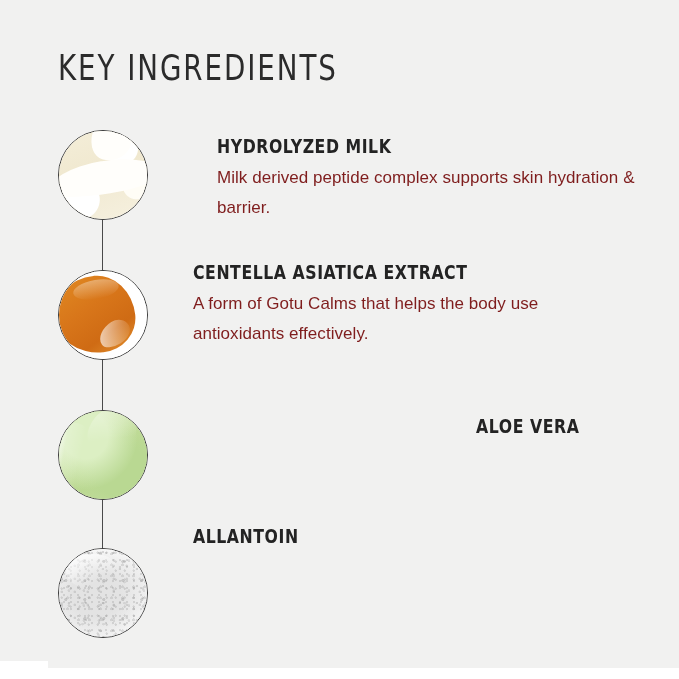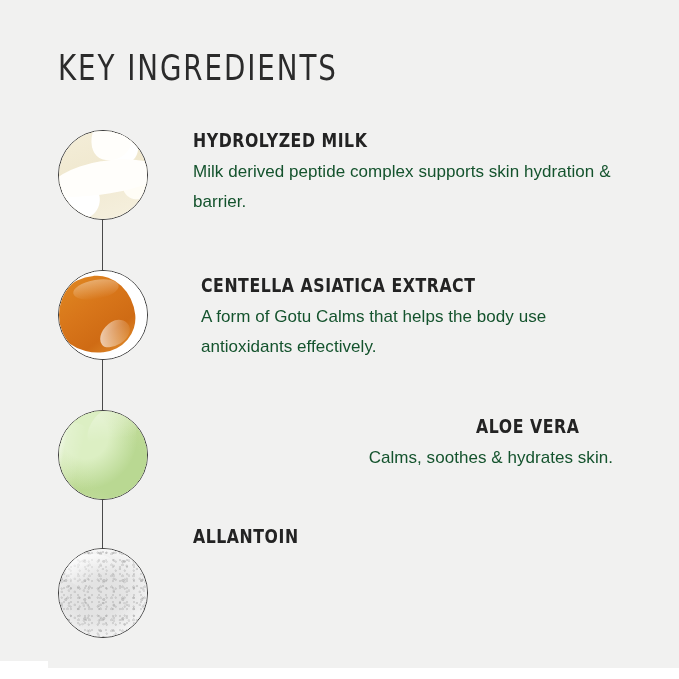--- a/index.html
+++ b/index.html
@@ -246,21 +246,21 @@
     transform: scaleX(0.92);
     transform-origin: left center;
     white-space: nowrap;
   }
   .ing-desc {
     margin: 0;
     font-family: "Liberation Sans", sans-serif;
     font-size: 17px;
     font-weight: 400;
     line-height: 30px;
-    color: #14532d;
+    color: #7f1d1d;
     letter-spacing: 0.05px;
   }
 </style>
 </head>
 <body>
 
 <div class="page">
   <div class="panel"></div>
   <div class="bottom-strip"></div>
   <div class="bottom-strip-tint"></div>
@@ -270,47 +270,46 @@
   <div class="list">
 
     <div class="connector" style="top:220px;height:50px;"></div>
     <div class="connector" style="top:360px;height:50px;"></div>
     <div class="connector" style="top:500px;height:50px;"></div>
 
     <div class="row">
       <div class="swatch" style="top:130px;">
         <div class="swatch-inner tex-milk"></div>
       </div>
-      <div class="text-block" style="top:129px;">
+      <div class="text-block" style="top:135px;margin-left:24px;">
         <h2 class="ing-name">HYDROLYZED MILK</h2>
         <p class="ing-desc">Milk derived peptide complex supports skin hydration &amp; barrier.</p>
       </div>
     </div>
 
     <div class="row">
       <div class="swatch" style="top:270px;">
         <div class="swatch-inner tex-orange">
           <div class="blob"></div>
           <div class="blob-sheen"></div>
           <div class="blob-hi"></div>
         </div>
       </div>
-      <div class="text-block" style="top:274px;margin-left:8px;">
+      <div class="text-block" style="top:261px;">
         <h2 class="ing-name">CENTELLA ASIATICA EXTRACT</h2>
         <p class="ing-desc">A form of Gotu Calms that helps the body use antioxidants effectively.</p>
       </div>
     </div>
 
     <div class="row">
       <div class="swatch" style="top:410px;">
         <div class="swatch-inner tex-aloe"></div>
       </div>
       <div class="text-block" style="top:415px;text-align:right;">
         <h2 class="ing-name">ALOE VERA</h2>
-        <p class="ing-desc">Calms, soothes &amp; hydrates skin.</p>
       </div>
     </div>
 
     <div class="row">
       <div class="swatch" style="top:548px;">
         <div class="swatch-inner tex-powder"></div>
       </div>
       <div class="text-block" style="top:525px;">
         <h2 class="ing-name">ALLANTOIN</h2>
       </div>

